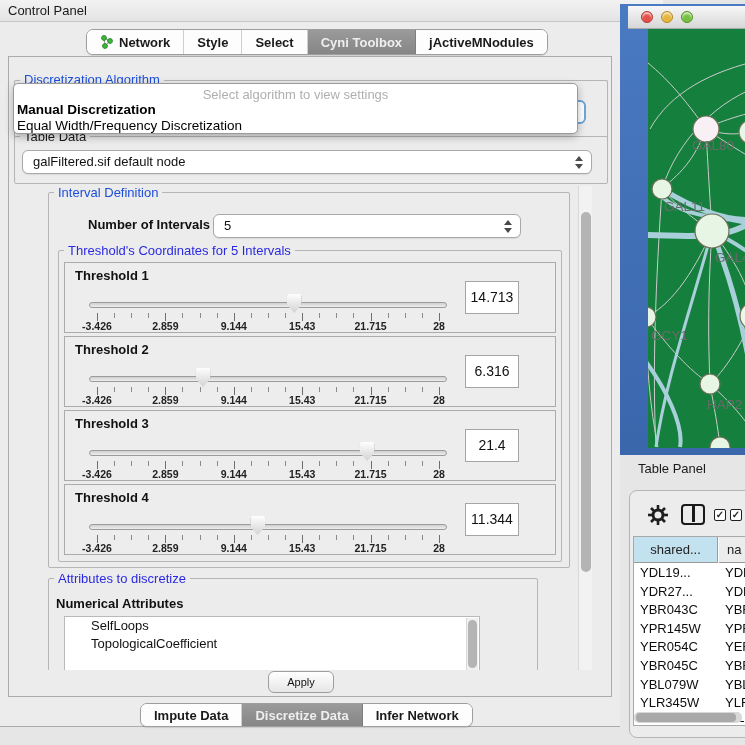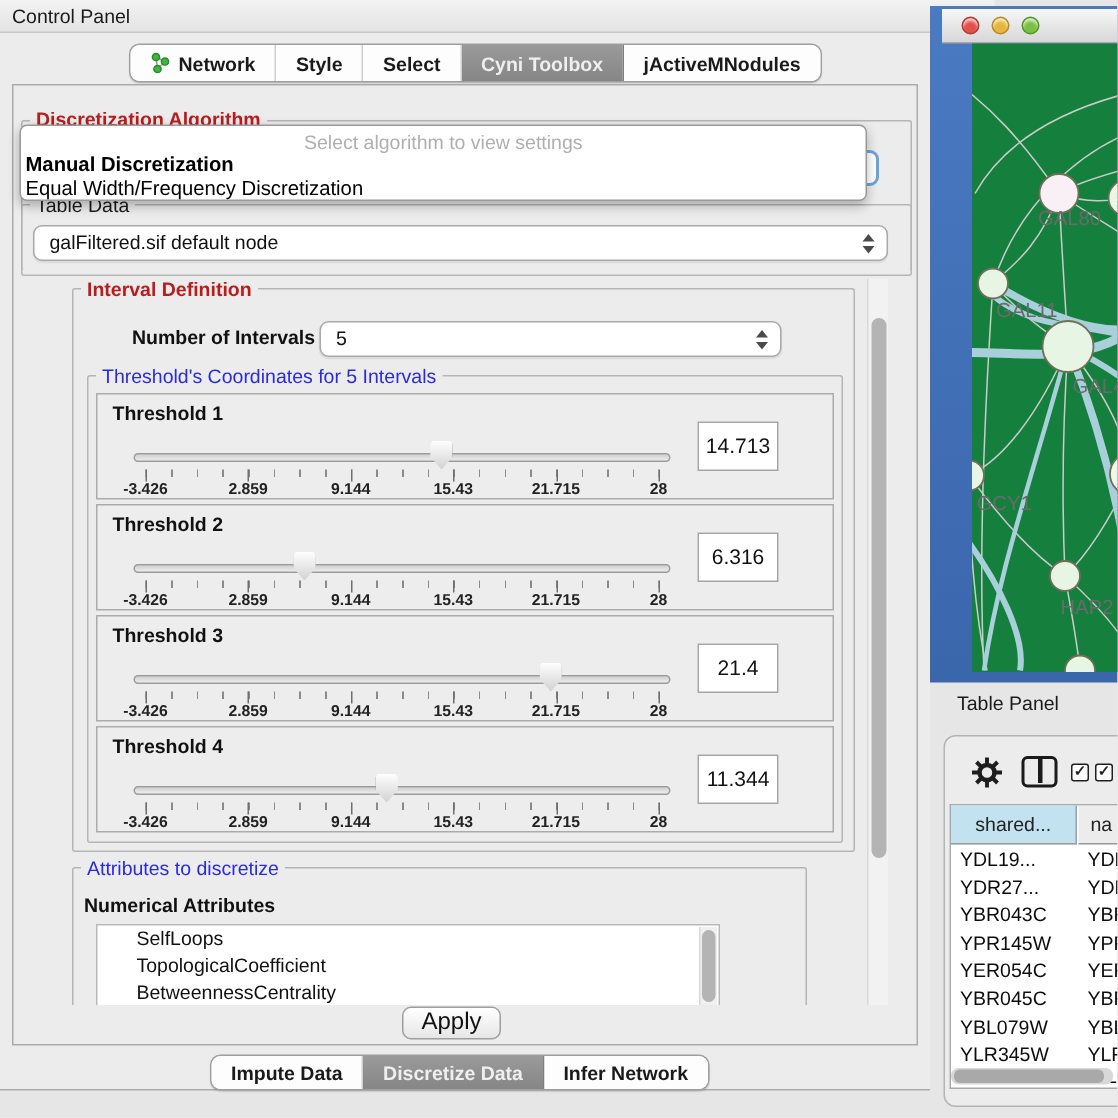--- a/index.html
+++ b/index.html
@@ -18,21 +18,21 @@
   .seg { display:flex; align-items:stretch; height:26px; background:#FDFDFD; border:1px solid #9E9E9E; border-radius:7px; overflow:hidden; box-shadow:0 1px 1px rgba(0,0,0,.12); }
   .seg .item { display:flex; align-items:center; gap:5px; padding:0 13px; font-size:13px; font-weight:bold; color:#1A1A1A; border-right:1px solid #CFCFCF; background:#FDFDFD; }
   .seg .item:last-child { border-right:none; }
   .seg .item.sel { background:linear-gradient(#9A9A9A,#868686); color:#EFEFEF; border-right-color:#7E7E7E; }
   #top-tabs { left:86px; top:29px; }
   #bottom-tabs { left:140px; top:703px; }
 
   #main-box { left:8px; top:56px; width:604px; height:641px; border:1px solid #ABABAB; background:#ECECEC; }
 
   .grouplabel { position:absolute; background:#ECECEC; padding:0 4px; font-size:13px; }
-  .g-green { color:#b91c1c;font-weight:bold; }
+  .g-green { color:#1d4ed8; }
   .g-blue { color:#2A2AE0; }
   fieldset.gbox, .gbox { position:absolute; border:1px solid #B5B5B5; border-radius:2px; }
 
   .combo { position:absolute; background:#FFFFFF; border:1px solid #A9A9A9; border-radius:6px; height:24px; line-height:22px; padding-left:10px; font-size:13px; color:#111; box-shadow:0 1px 1px rgba(0,0,0,.08); }
   .combo .stepper { position:absolute; right:8px; top:4px; width:9px; height:15px; }
   .combo .stepper:before { content:""; position:absolute; left:1px; top:1px; border-left:4px solid transparent; border-right:4px solid transparent; border-bottom:5px solid #4A4A4A; }
   .combo .stepper:after { content:""; position:absolute; left:1px; bottom:1px; border-left:4px solid transparent; border-right:4px solid transparent; border-top:5px solid #4A4A4A; }
 
   
   #algo-popup { left:13px; top:83px; width:565px; height:51px; background:#FFFFFF; border:1px solid #9A9A9A; border-radius:5px; box-shadow:0 3px 8px rgba(0,0,0,.28); z-index:30; }
@@ -60,21 +60,21 @@
            background:repeating-linear-gradient(90deg,#8A8A8A 0,#8A8A8A 1px,transparent 1px,transparent 5%); }
   .ticks i { position:absolute; top:0; width:1px; height:8px; background:#6E6E6E; }
   .tlabels { position:absolute; left:0; top:29px; width:342px; height:12px; }
   .tlabels span { position:absolute; transform:translateX(-50%); font-size:10.5px; font-weight:bold; color:#222; white-space:nowrap; }
   .tvalue { position:absolute; left:400px; top:18px; width:54px; height:33px; background:#fff; border:1px solid #A5A5A5; text-align:center; line-height:31px; font-size:14px; }
 
   
   #attr-list { position:absolute; left:64px; top:616px; width:416px; height:80px; background:#fff; border:1px solid #B9B9B9; }
   #attr-list .li { padding-left:26px; line-height:18px; font-size:13px; }
 
-  .button { position:absolute; background:linear-gradient(#FFFFFF,#E6E6E6); border:1px solid #9E9E9E; border-radius:6px; text-align:center; font-size:16px; }
+  .button { position:absolute; background:linear-gradient(#FFFFFF,#E6E6E6); border:1px solid #9E9E9E; border-radius:6px; text-align:center; font-size:11px; }
 
   
   #net-window { left:620px; top:4px; width:125px; height:451px; background:linear-gradient(#4A7AC2,#3A66AC); }
   #net-titlebar { left:628px; top:6px; width:117px; height:23px; background:linear-gradient(#F7F7F7,#D7D7D7); border-bottom:1px solid #A8A8A8; }
   .light { position:absolute; top:5px; width:12px; height:12px; border-radius:50%; box-shadow:inset 0 2px 2px rgba(255,255,255,.7); }
   #net-canvas { left:628px; top:29px; width:117px; height:419px; background:#15803d; overflow:hidden;margin-left:20px; }
 
   
   #tp-title { left:638px; top:461px; font-size:13px; color:#1A1A1A; }
   #tp-box { left:629px; top:490px; width:120px; height:248px; background:#ECECEC; border:1px solid #B4B4B4; border-radius:8px 0 0 8px; }
@@ -266,21 +266,20 @@
       </div>
       <div class="tvalue">11.344</div>
     </div>
 
     <div class="gbox" style="left:34px; top:392px; width:490px; height:110px;"></div>
     <div class="grouplabel g-blue" style="left:40px; top:385px;">Attributes to discretize</div>
     <div class="abs" style="left:42px; top:410px; font-weight:bold;">Numerical Attributes</div>
     <div id="attr-list" style="left:50px; top:430px;">
       <div class="li">SelfLoops</div>
       <div class="li">TopologicalCoefficient</div>
-      <div class="li">BetweennessCentrality</div>
       <div class="vtrack" style="right:1px; top:1px; width:12px; height:78px; background:#F0F0F0;">
         <div class="vthumb" style="left:1px; top:2px; width:9px; height:48px;"></div>
       </div>
     </div>
   </div>
 
   <div class="vtrack abs" style="left:578px; top:186px; width:14px; height:484px;">
     <div class="vthumb" style="left:2px; top:26px; width:10px; height:360px;"></div>
   </div>
 

